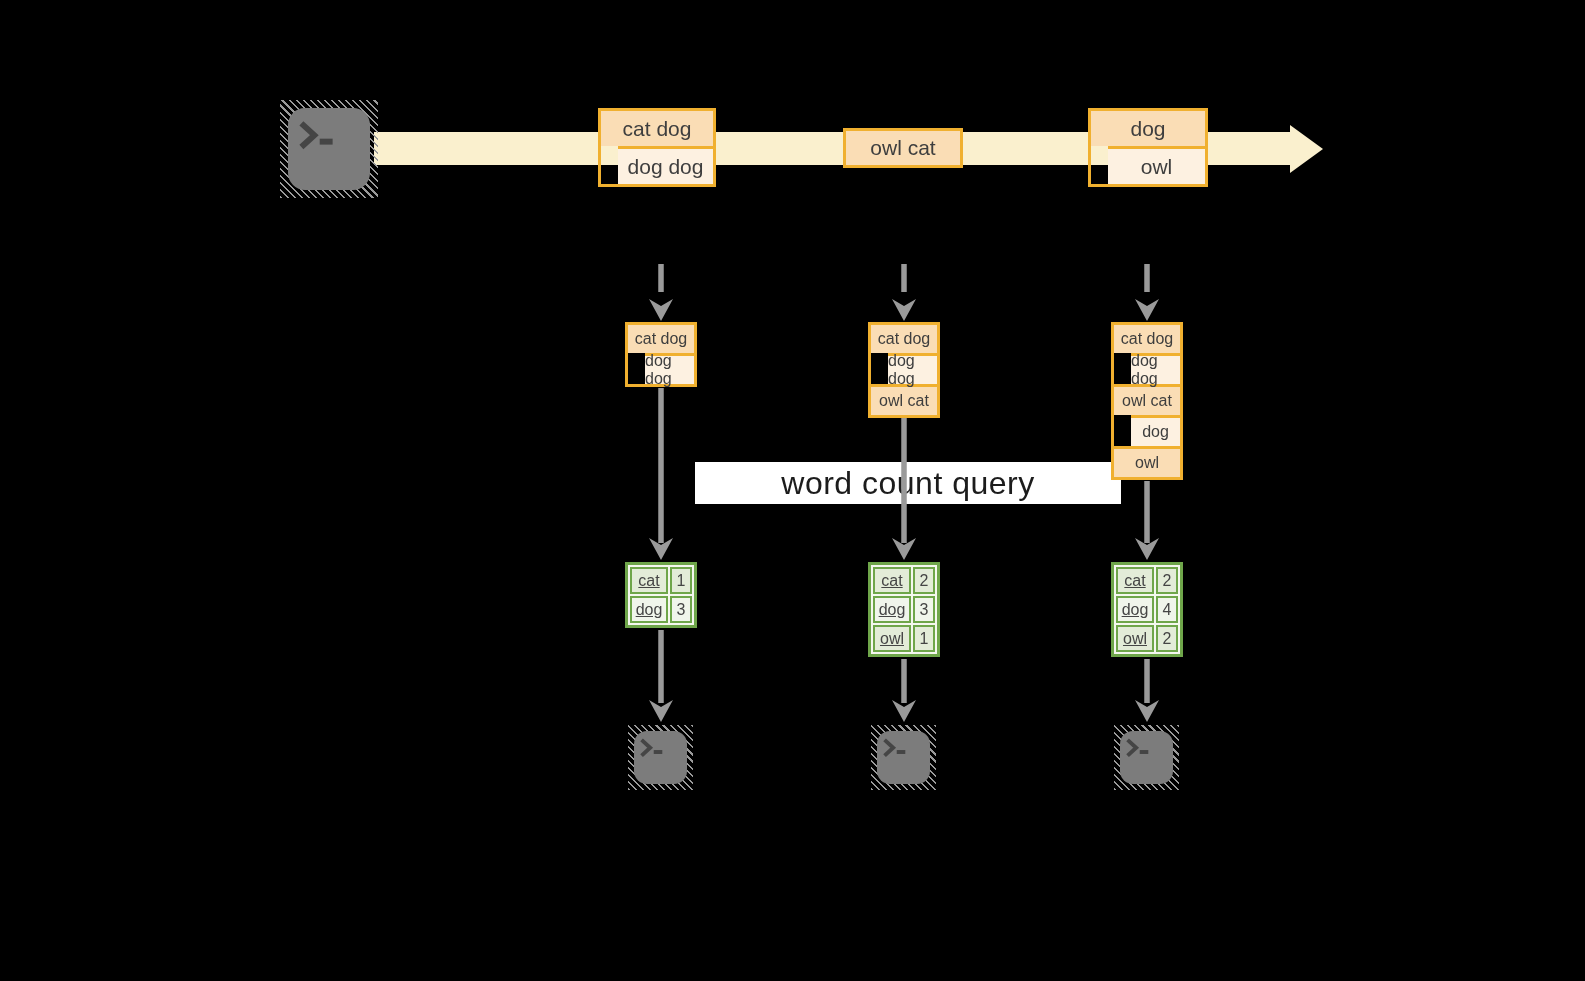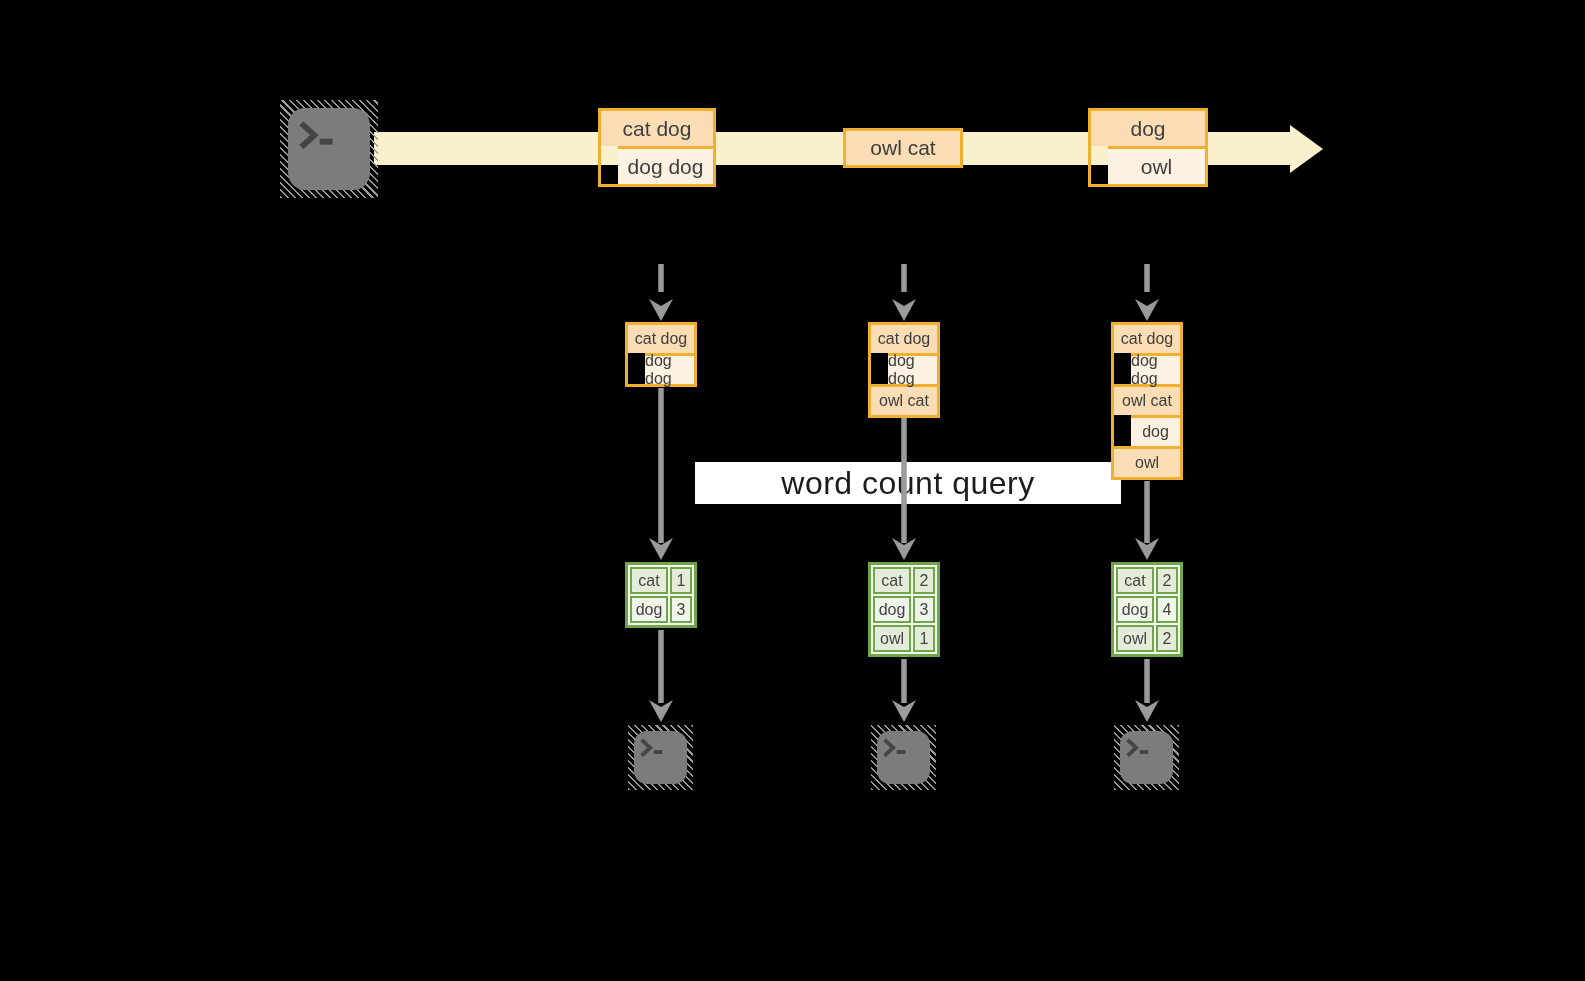--- a/index.html
+++ b/index.html
@@ -34,21 +34,21 @@
   .stack{position:absolute;border:3px solid var(--gold);width:72px;z-index:3;box-sizing:border-box;}
   .stack .srow{height:28px;display:flex;align-items:center;justify-content:center;font-size:16px;color:var(--ink);}
   .stack .srow + .srow{border-top:3px solid var(--gold);}
   
   .query-label{position:absolute;left:695px;top:462px;width:426px;height:42px;background:#fff;z-index:2;
     display:flex;align-items:center;justify-content:center;font-size:32px;font-weight:300;color:#1C1C1C;letter-spacing:0.5px;}
   
   .ctable{position:absolute;border-collapse:separate;border-spacing:2px;background:#F5F8EF;
     border:3px solid var(--green);z-index:3;}
   .ctable td{border:2px solid var(--green);font-size:16px;color:#454545;text-align:center;padding:0;}
-  .ctable td.w{width:34px;height:23px;}
+  .ctable td.w{width:34px;height:23px;text-decoration:underline;}
   .ctable td.n{width:18px;}
   .ctable tr.dark td{background:var(--cell-dark);}
   .ctable tr.light td{background:var(--cell-light);}
   
   .term{position:absolute;z-index:3;}
   .term-hatch{position:absolute;inset:0;
     background:repeating-linear-gradient(45deg,#9A9A9A 0px,#9A9A9A 1.5px,transparent 1.5px,transparent 5px);}
   .term-body{position:absolute;background:var(--termbody);}
   .term-big .term-body{inset:8px;border-radius:17px;}
   .term-small .term-body{inset:6px;border-radius:13px;}

